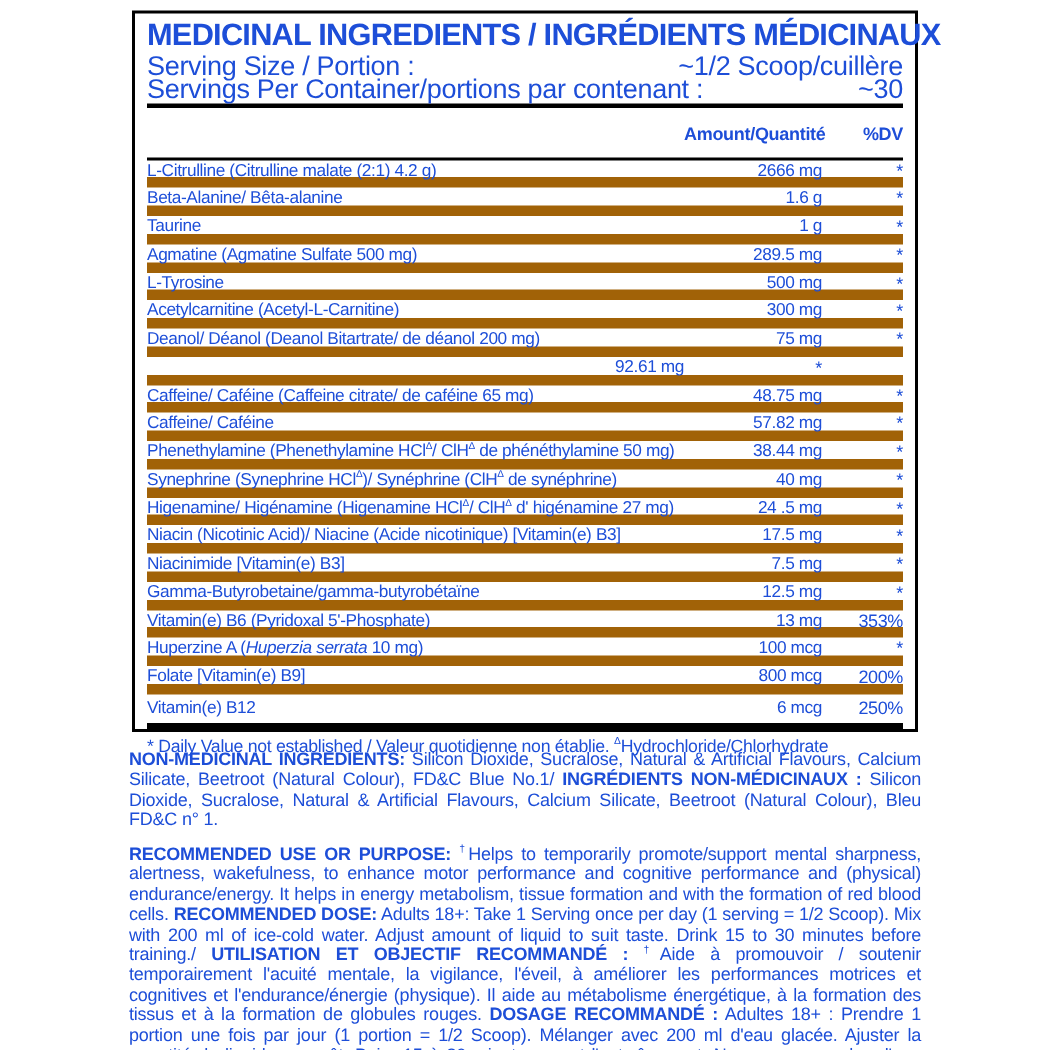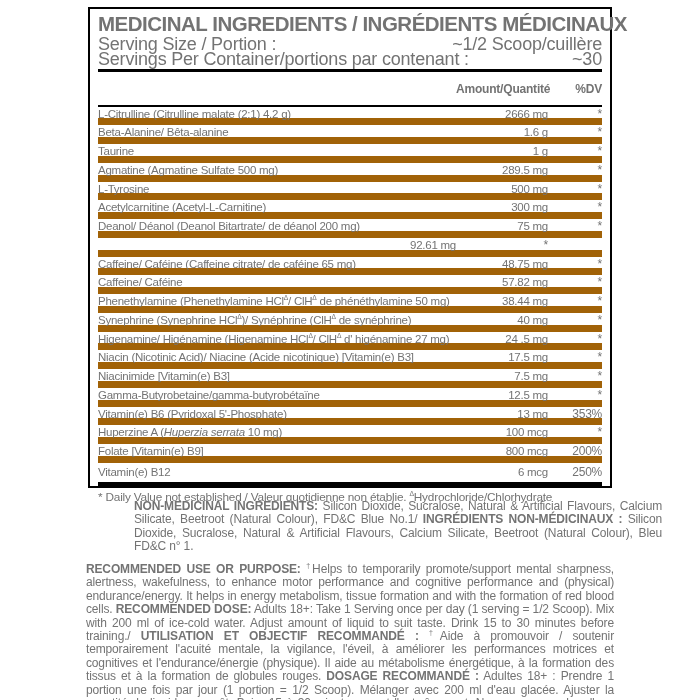--- a/index.html
+++ b/index.html
@@ -1,18 +1,18 @@
 <!DOCTYPE html>
 <html><head>
 <meta charset="utf-8">
 <style>
   html,body{margin:0;padding:0;background:#fff;}
   .page{
     position:relative;width:700px;height:700px;background:#ffffff;
-    font-family:"Liberation Sans","DejaVu Sans",sans-serif;color:#737373;
+    font-family:"Liberation Sans","DejaVu Sans",sans-serif;color:#1d4ed8;
     overflow:hidden;
   }
   
   .facts-box{
     position:absolute;left:88px;top:7px;width:524px;height:481px;
     border:2px solid #000;box-sizing:border-box;padding:0 8px;background:#fff;
   }
   .panel-title{
     margin:3px 0 1px;font-size:20.5px;font-weight:bold;letter-spacing:-0.5px;
     text-align:center;white-space:nowrap;line-height:24px;
@@ -40,21 +40,21 @@
   .footnote{
     margin:3px 0 0;font-size:11.8px;letter-spacing:-0.2px;line-height:14px;
     white-space:nowrap;
   }
   
   .para{
     position:absolute;left:86px;width:528px;margin:0;
     font-size:12px;line-height:13.4px;letter-spacing:-0.15px;text-align:justify;
   }
   .para .b{font-weight:bold;}
-  #para-nonmed{top:500px;margin-left:48px;}
+  #para-nonmed{top:500px;}
   #para-reco{top:563px;}
 </style>
 </head>
 <body>
 
 <div class="page">
 
   <section class="facts-box">
     <h1 class="panel-title">MEDICINAL INGREDIENTS / INGRÉDIENTS MÉDICINAUX</h1>
 

